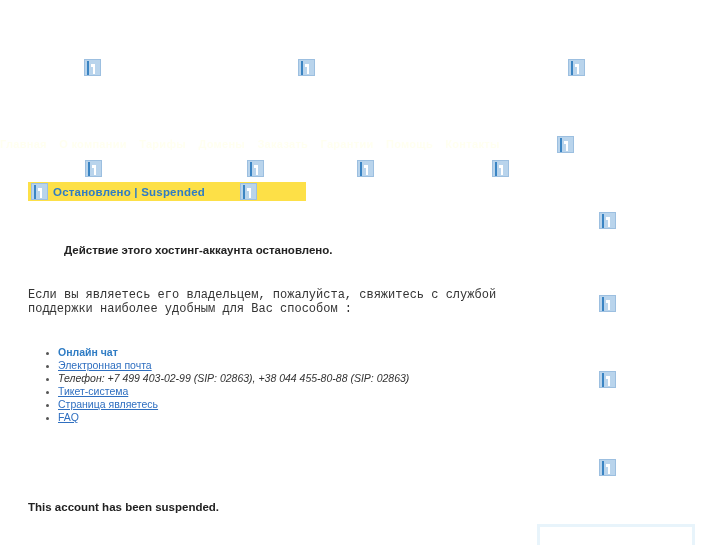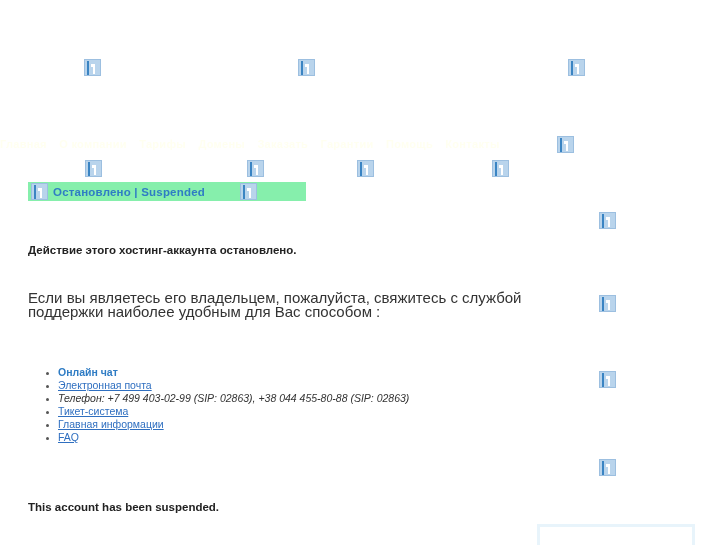--- a/index.html
+++ b/index.html
@@ -88,21 +88,21 @@
     margin-right: 9px;
   }
 
   
   .banner {
     position: absolute;
     left: 28px;
     top: 182px;
     width: 278px;
     height: 19px;
-    background: #86efac;
+    background: #fde047;
     display: flex;
     align-items: center;
   }
   .banner .bimg {
     position: relative;
     flex: 0 0 auto;
     margin-left: 3px;
     margin-right: 5px;
   }
   .banner .blabel {
@@ -120,38 +120,39 @@
 
   
   .heading {
     position: absolute;
     left: 28px;
     font-size: 11.5px;
     font-weight: bold;
     color: #222222;
     white-space: nowrap;
   }
-  #ru-heading { top: 236px; }
+  #ru-heading { top: 236px; margin-left: 36px; }
   #en-heading { top: 493px; }
 
   .para {
     position: absolute;
     left: 28px;
-    font-size: 15px;
+    font-size: 12px;
     color: #333333;
     line-height: 14px;
     width: 500px;
+    font-family: Liberation Mono, monospace;
   }
   #ru-para { top: 276px; }
   #en-para { top: 532px; }
 
   ul.contact-list {
     position: absolute;
     left: 40px;
-    top: 366px;
+    top: 346px;
     margin: 0;
     padding: 0 0 0 18px;
     list-style: disc;
     font-size: 10.5px;
     line-height: 13px;
     color: #333333;
   }
   ul.contact-list li {
     margin: 0;
     padding: 0;
@@ -220,21 +221,21 @@
   </div>
 
   <h1 class="heading" id="ru-heading">Действие этого хостинг-аккаунта остановлено.</h1>
   <p class="para" id="ru-para">Если вы являетесь его владельцем, пожалуйста, свяжитесь с службой поддержки наиболее удобным для Вас способом :</p>
 
   <ul class="contact-list">
     <li><a href="#" class="lnk-bold">Онлайн чат</a></li>
     <li><a href="#" class="lnk">Электронная почта</a></li>
     <li><span class="plain">Телефон: +7 499 403-02-99 (SIP: 02863), +38 044 455-80-88 (SIP: 02863)</span></li>
     <li><a href="#" class="lnk">Тикет-система</a></li>
-    <li><a href="#" class="lnk">Главная информации</a></li>
+    <li><a href="#" class="lnk">Страница являетесь</a></li>
     <li><a href="#" class="lnk">FAQ</a></li>
   </ul>
 
   <h1 class="heading" id="en-heading">This account has been suspended.</h1>
   <p class="para" id="en-para">Please contact the billing/support department as soon as possible:</p>
 
   <div class="bottom-box"></div>
 
 </div>
 

